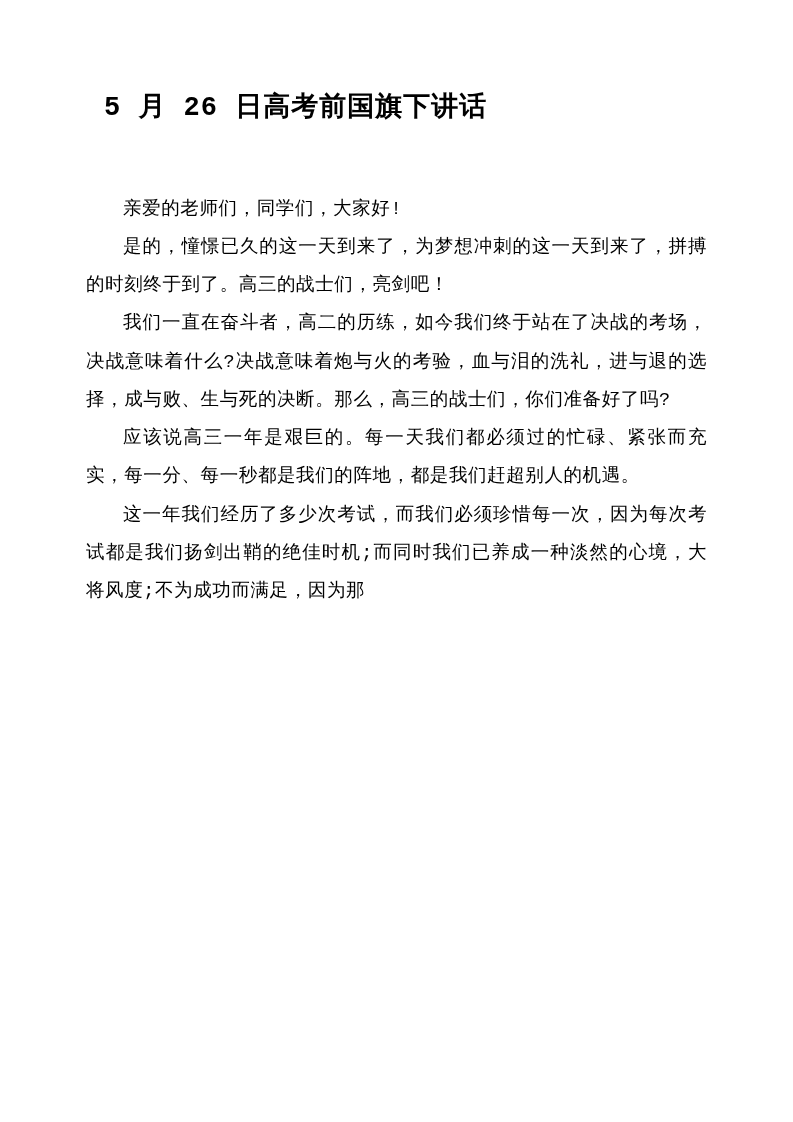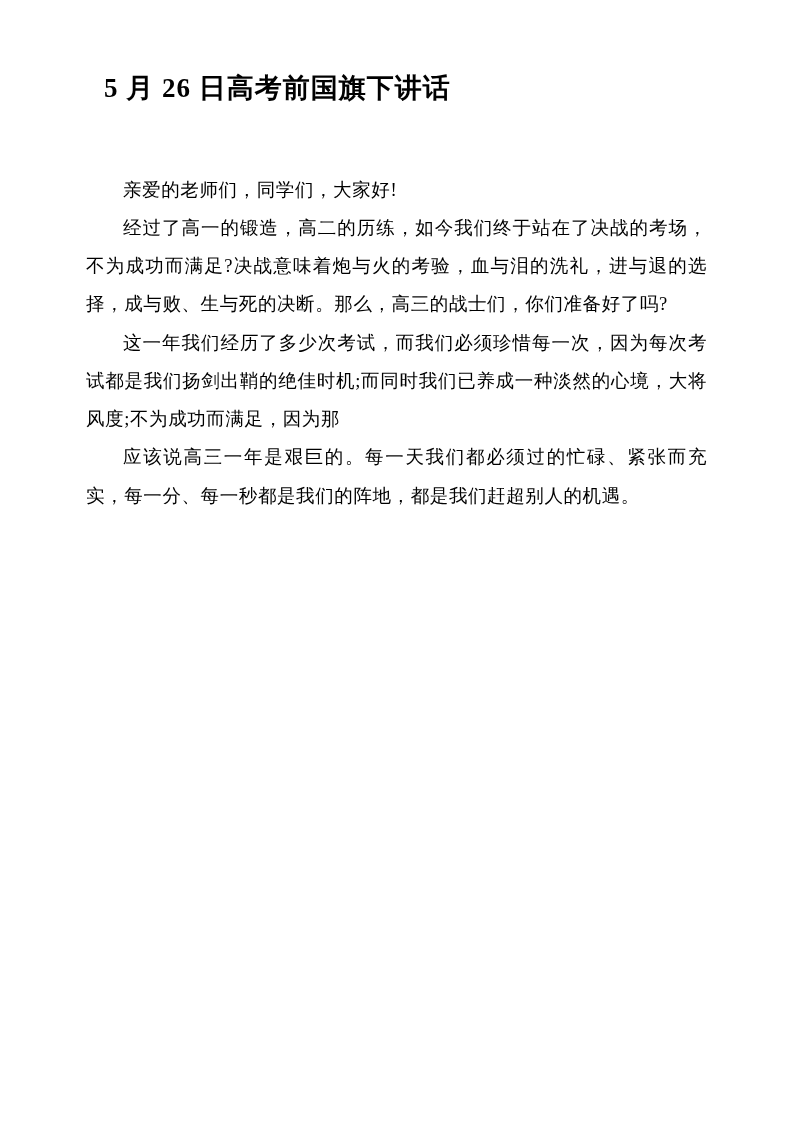--- a/index.html
+++ b/index.html
@@ -12,22 +12,23 @@
     height: 1122px;
     font-family: "Liberation Serif", "DejaVu Serif", serif;
     color: #000000;
     overflow: hidden;
   }
   .page {
     position: relative;
     width: 793px;
     height: 1122px;
     box-sizing: border-box;
-    padding: 68px 86px 60px 86px;
+    padding: 88px 86px 60px 86px;
     background: #ffffff;
+    font-family: Liberation Mono, monospace;
   }
   .doc-title {
     font-size: 27px;
     font-weight: bold;
     line-height: 1.5;
     letter-spacing: 1px;
     margin: 0 0 62px 18px;
     white-space: pre;
   }
   .body-text {
@@ -43,17 +44,18 @@
     white-space: normal;
   }
 </style>
 </head>
 <body>
 
 <div class="page">
   <h1 class="doc-title">5 月 26 日高考前国旗下讲话</h1>
   <div class="body-text">
     <p class="para">亲爱的老师们，同学们，大家好!</p>
-    <p class="para">经过了高一的锻造，高二的历练，如今我们终于站在了决战的考场，不为成功而满足?决战意味着炮与火的考验，血与泪的洗礼，进与退的选择，成与败、生与死的决断。那么，高三的战士们，你们准备好了吗?</p>
+    <p class="para">是的，憧憬已久的这一天到来了，为梦想冲刺的这一天到来了，拼搏的时刻终于到了。高三的战士们，亮剑吧！</p>
+    <p class="para">我们一直在奋斗者，高二的历练，如今我们终于站在了决战的考场，决战意味着什么?决战意味着炮与火的考验，血与泪的洗礼，进与退的选择，成与败、生与死的决断。那么，高三的战士们，你们准备好了吗?</p>
+    <p class="para">应该说高三一年是艰巨的。每一天我们都必须过的忙碌、紧张而充实，每一分、每一秒都是我们的阵地，都是我们赶超别人的机遇。</p>
     <p class="para">这一年我们经历了多少次考试，而我们必须珍惜每一次，因为每次考试都是我们扬剑出鞘的绝佳时机;而同时我们已养成一种淡然的心境，大将风度;不为成功而满足，因为那</p>
-    <p class="para">应该说高三一年是艰巨的。每一天我们都必须过的忙碌、紧张而充实，每一分、每一秒都是我们的阵地，都是我们赶超别人的机遇。</p>
   </div>
 </div>
 
 </body></html>

